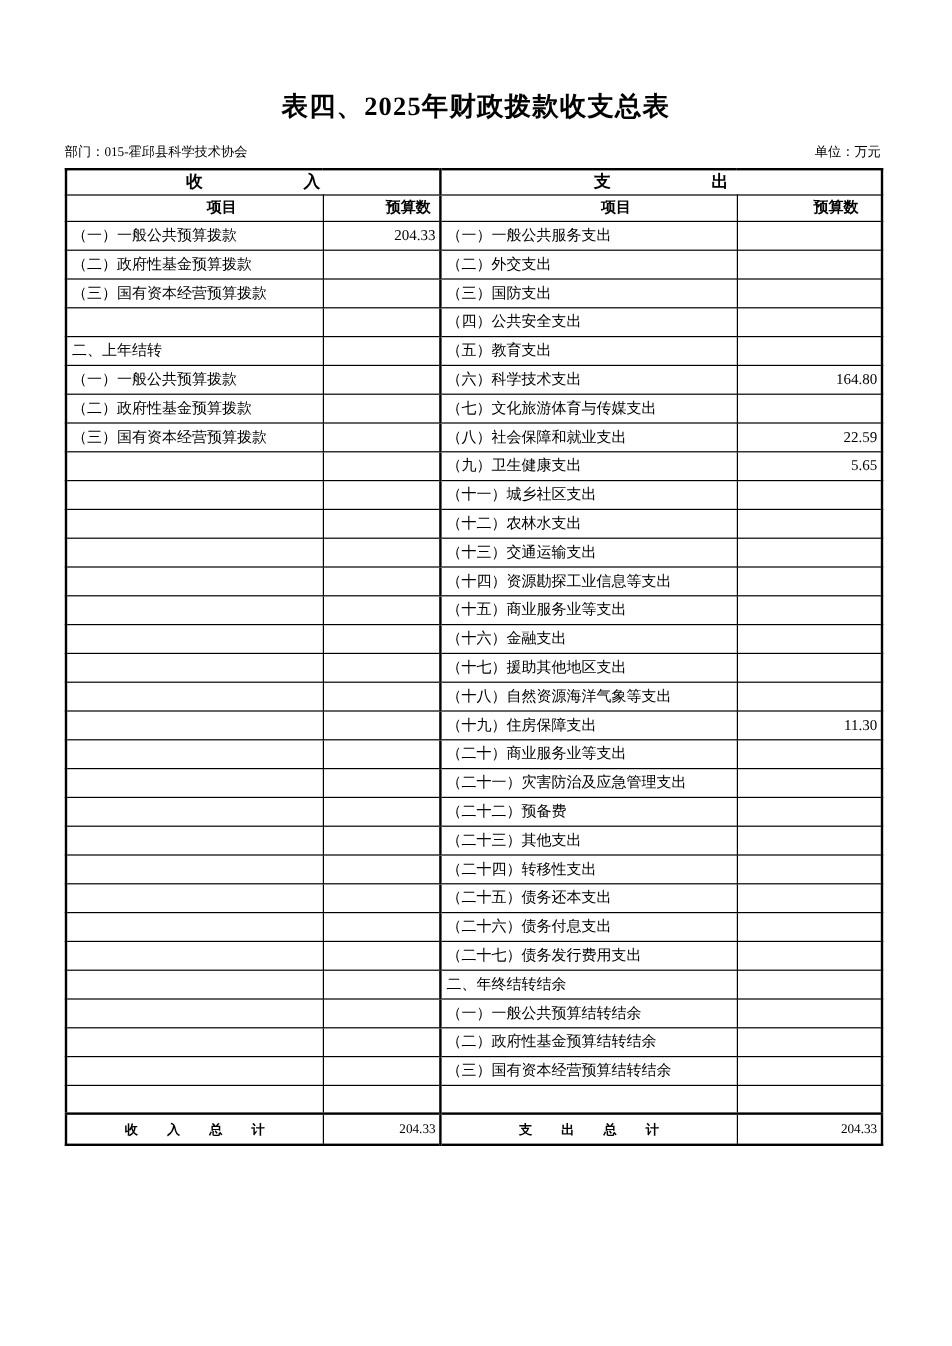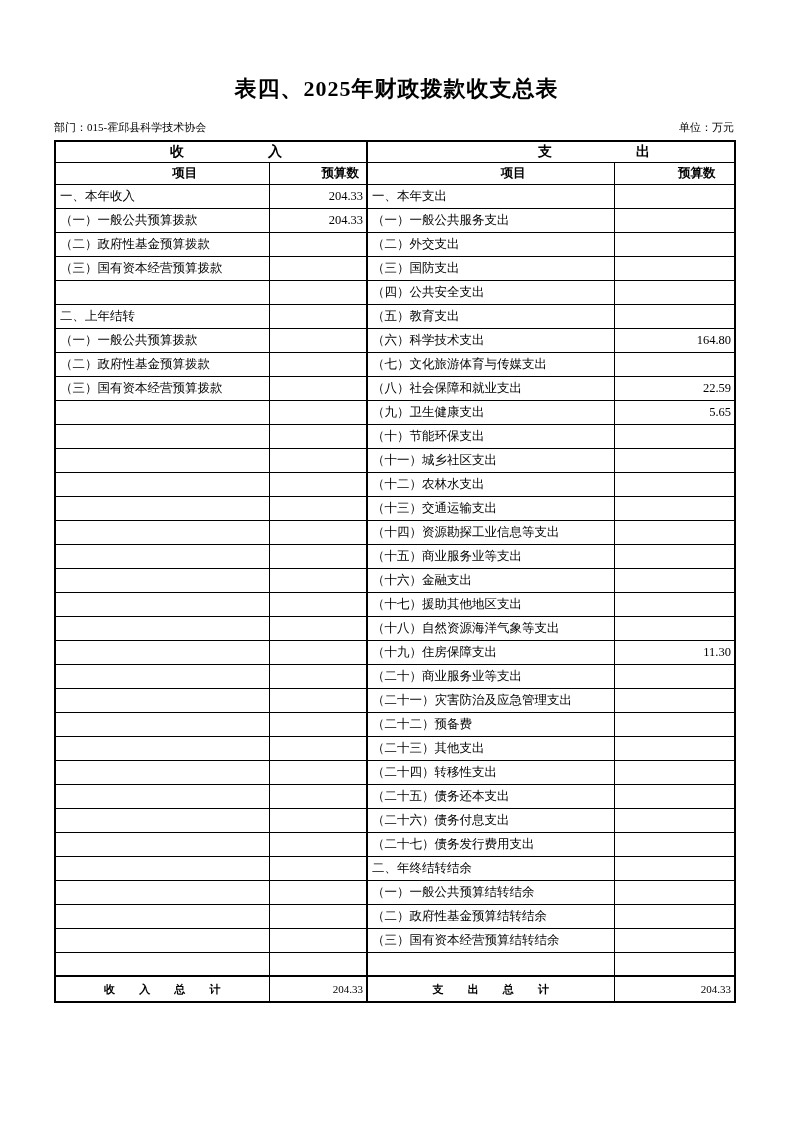--- a/index.html
+++ b/index.html
@@ -41,21 +41,21 @@
     white-space: nowrap;
     vertical-align: middle;
   }
   
   .budget-table .div-left { border-left: 2px solid #000; }
 
   .group-th {
     height: 21px;
     font-size: 14px;
     font-weight: bold;
-    text-align: right;
+    text-align: center;
     border-bottom: 2px solid #000;
     letter-spacing: 6em;
     text-indent: 6em;
   }
   .col-th {
     height: 22px;
     font-size: 12.5px;
     font-weight: bold;
     text-align: center;
     border-bottom: 2px solid #000;
@@ -106,26 +106,20 @@
       </tr>
       <tr>
         <th class="col-th">项目</th>
         <th class="col-th">预算数</th>
         <th class="col-th div-left">项目</th>
         <th class="col-th">预算数</th>
       </tr>
     </thead>
     <tbody id="table-body">
         <tr>
-          <td class="item">一、本年收入</td>
-          <td class="val">204.33</td>
-          <td class="item div-left">一、本年支出</td>
-          <td class="val"></td>
-        </tr>
-        <tr>
           <td class="item">（一）一般公共预算拨款</td>
           <td class="val">204.33</td>
           <td class="item div-left">（一）一般公共服务支出</td>
           <td class="val"></td>
         </tr>
         <tr>
           <td class="item">（二）政府性基金预算拨款</td>
           <td class="val"></td>
           <td class="item div-left">（二）外交支出</td>
           <td class="val"></td>
@@ -164,26 +158,20 @@
           <td class="item">（三）国有资本经营预算拨款</td>
           <td class="val"></td>
           <td class="item div-left">（八）社会保障和就业支出</td>
           <td class="val">22.59</td>
         </tr>
         <tr>
           <td class="item"></td>
           <td class="val"></td>
           <td class="item div-left">（九）卫生健康支出</td>
           <td class="val">5.65</td>
-        </tr>
-        <tr>
-          <td class="item"></td>
-          <td class="val"></td>
-          <td class="item div-left">（十）节能环保支出</td>
-          <td class="val"></td>
         </tr>
         <tr>
           <td class="item"></td>
           <td class="val"></td>
           <td class="item div-left">（十一）城乡社区支出</td>
           <td class="val"></td>
         </tr>
         <tr>
           <td class="item"></td>
           <td class="val"></td>

